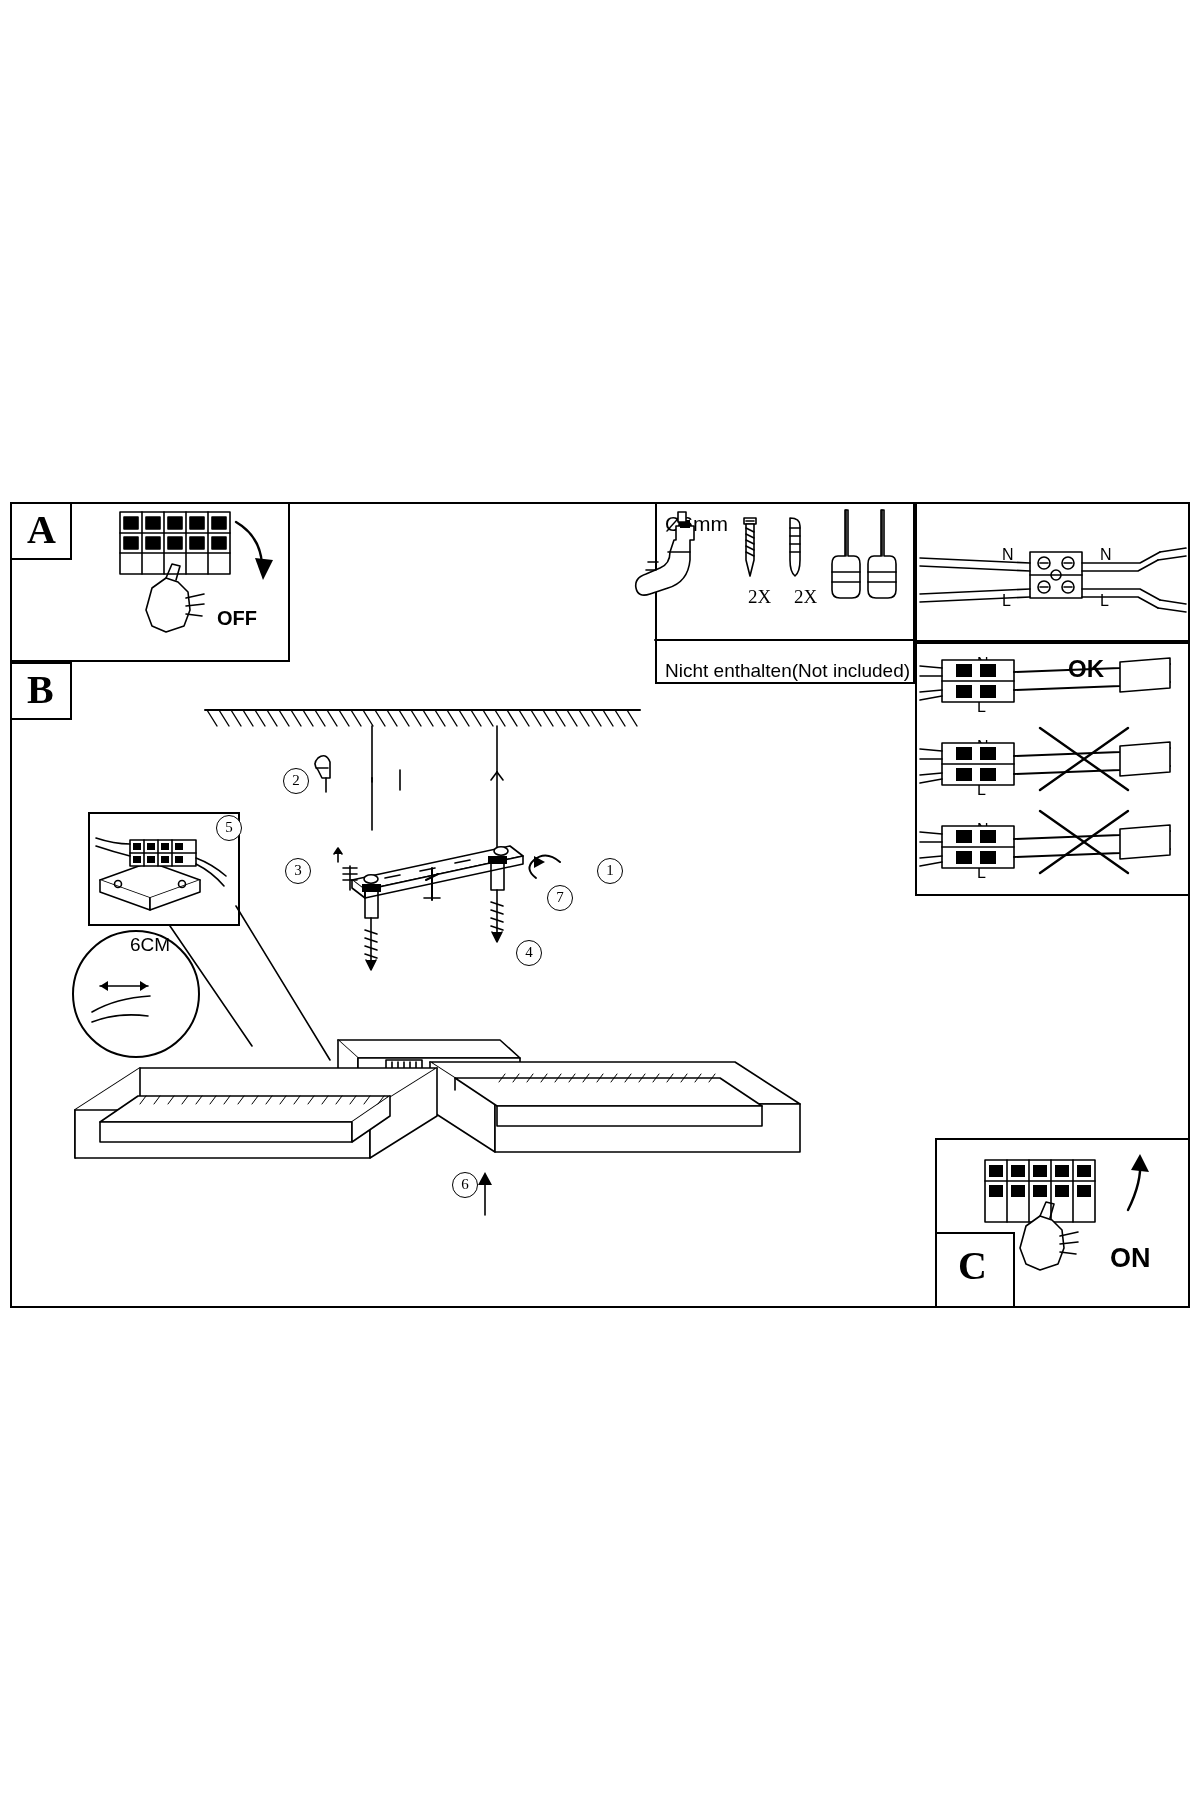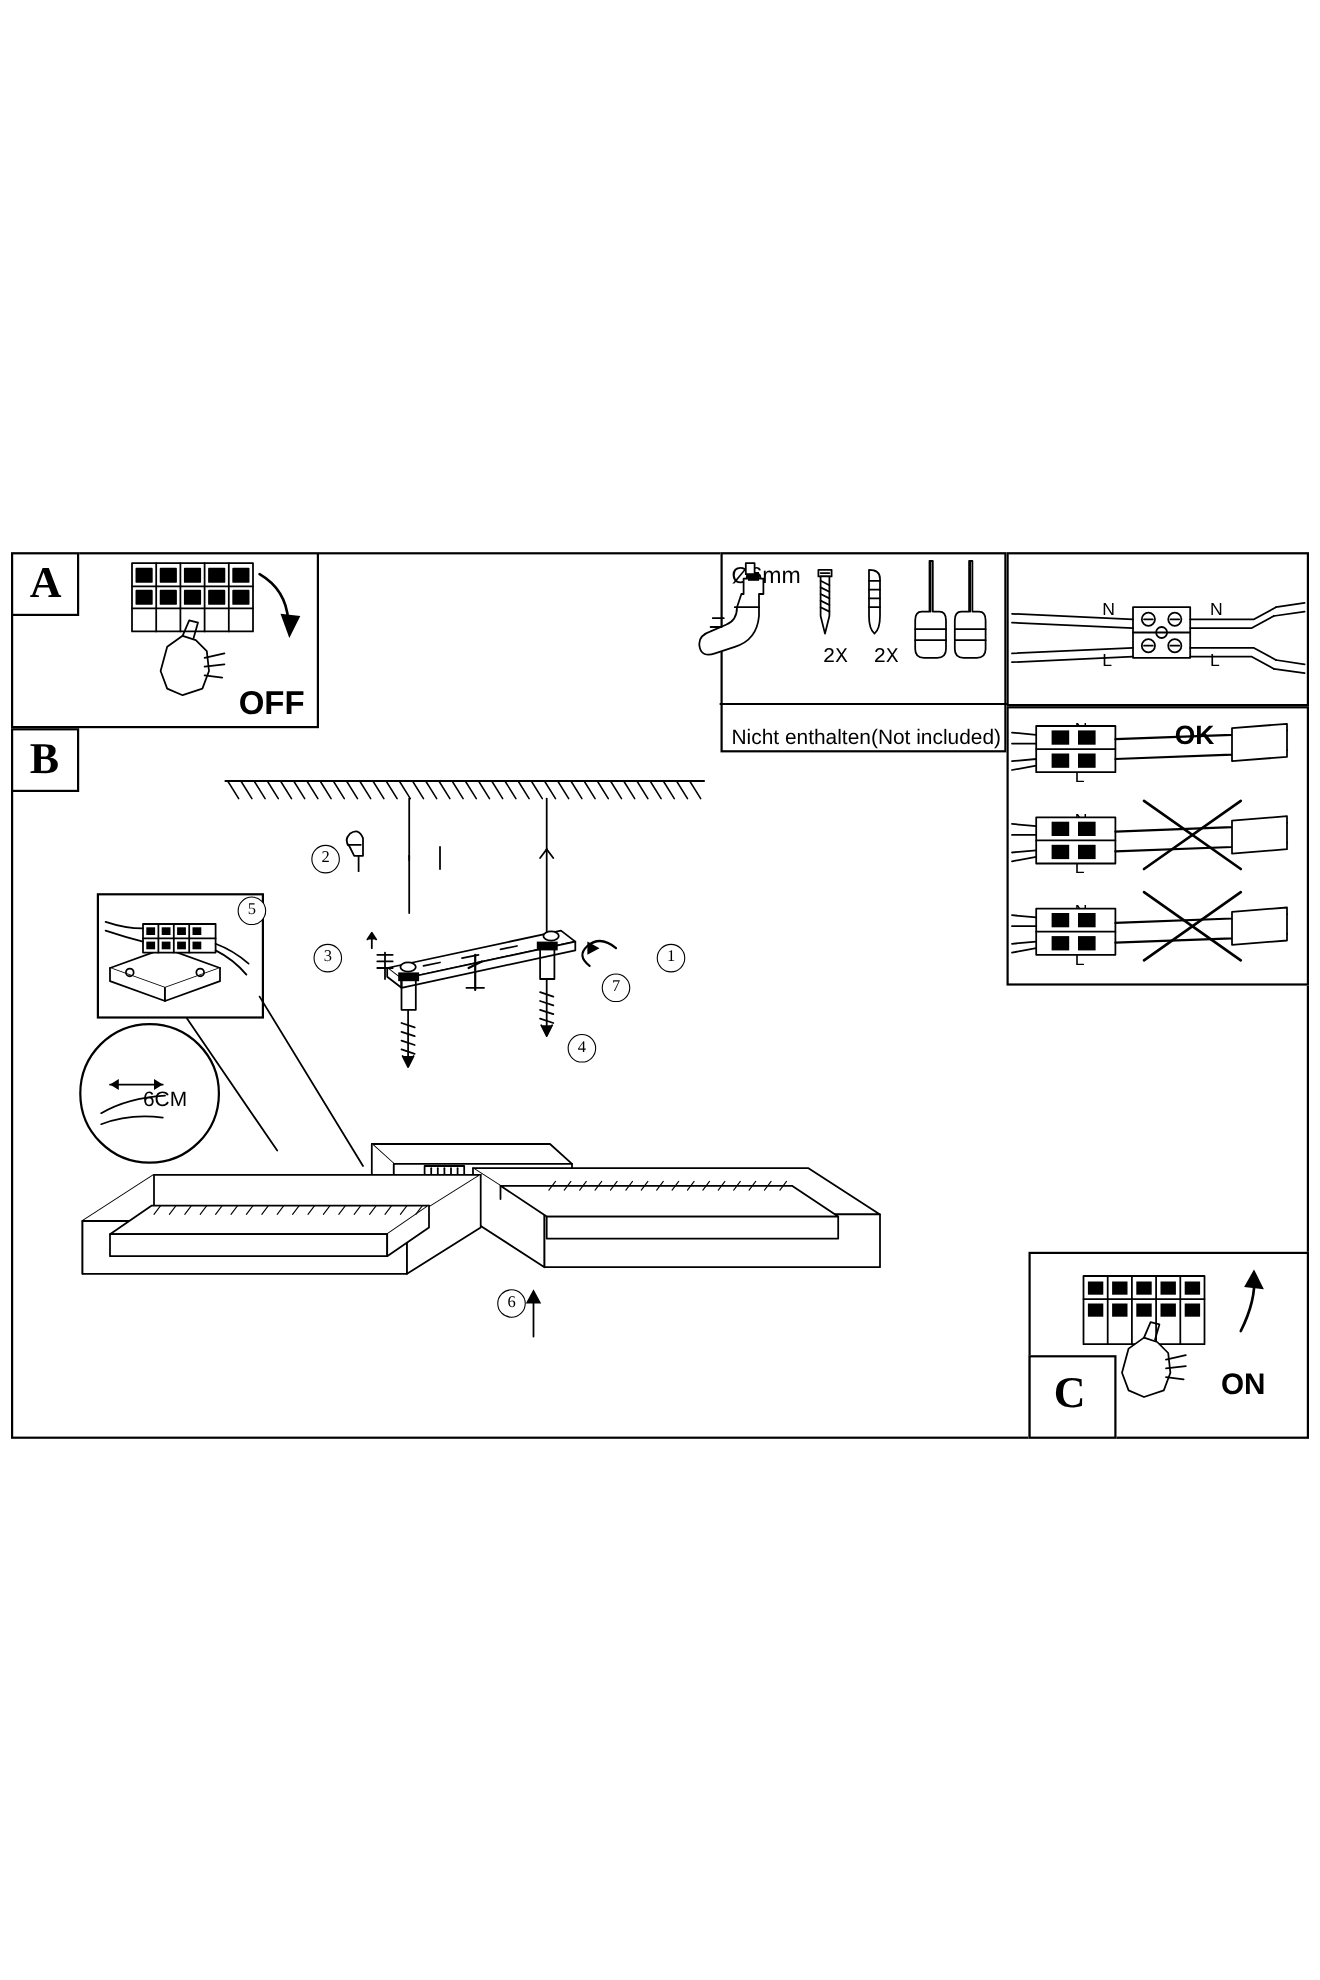--- a/index.html
+++ b/index.html
@@ -45,21 +45,21 @@
     font-family: "Liberation Serif", serif;
   }
   .txt {
     position: absolute;
     font-size: 21px;
     font-family: "Liberation Sans", sans-serif;
     white-space: nowrap;
   }
   .txt.bold { font-weight: 700; }
   .txt.small { font-size: 16px; }
-  .txt.serif { font-family: Liberation Mono, monospace; }
+  .txt.serif { font-family: Liberation Serif, serif; }
   .circnum {
     position: absolute;
     width: 24px; height: 24px;
     border: 1.6px solid #000;
     border-radius: 50%;
     font-size: 15px;
     line-height: 22px;
     text-align: center;
     font-family: "Liberation Serif", serif;
     background: #fff;
@@ -75,21 +75,21 @@
 </head>
 <body>
 
 <div class="sheet">
 
   <div class="frame"></div>
 
   <div class="box" style="left:10px; top:502px; width:280px; height:160px;"></div>
   <div class="box" style="left:10px; top:502px; width:62px; height:58px;"></div>
   <span class="label-letter" style="left:27px; top:510px;">A</span>
-  <span class="txt bold" style="left:217px; top:623px; font-size:30px;">OFF</span>
+  <span class="txt bold" style="left:217px; top:607px; font-size:20px;">OFF</span>
 
   <div class="box" style="left:10px; top:662px; width:62px; height:58px;"></div>
   <span class="label-letter" style="left:27px; top:670px;">B</span>
 
   <div class="box" style="left:655px; top:502px; width:260px; height:182px;"></div>
   <span class="txt" style="left:665px; top:512px;">Ø6mm</span>
   <span class="txt serif" style="left:748px; top:586px; font-size:19px;">2X</span>
   <span class="txt serif" style="left:794px; top:586px; font-size:19px;">2X</span>
   <span class="txt small" style="left:665px; top:648px; font-size:19px;margin-top:12px;">Nicht enthalten(Not included)</span>
 
@@ -107,21 +107,21 @@
 
   <span class="txt small" style="left:977px; top:738px;">N</span>
   <span class="txt small" style="left:977px; top:781px;">L</span>
 
   <span class="txt small" style="left:977px; top:821px;">N</span>
   <span class="txt small" style="left:977px; top:864px;">L</span>
 
   <div class="box" style="left:88px; top:812px; width:152px; height:114px;"></div>
 
   <div style="position:absolute; left:72px; top:930px; width:124px; height:124px; border:2px solid #000; border-radius:50%; background:#fff;"></div>
-  <span class="txt" style="left:130px; top:989px; font-size:19px;">6CM</span>
+  <span class="txt" style="left:130px; top:934px; font-size:19px;">6CM</span>
 
   <div class="box" style="left:935px; top:1138px; width:255px; height:170px;"></div>
   <div class="box" style="left:935px; top:1232px; width:80px; height:76px; background:#fff;"></div>
   <span class="label-letter" style="left:958px; top:1246px;">C</span>
   <span class="txt bold" style="left:1110px; top:1243px; font-size:27px;">ON</span>
 
   <div class="circnum" style="left:597px; top:858px;">1</div>
   <div class="circnum" style="left:283px; top:768px;">2</div>
   <div class="circnum" style="left:285px; top:858px;">3</div>
   <div class="circnum" style="left:516px; top:940px;">4</div>

